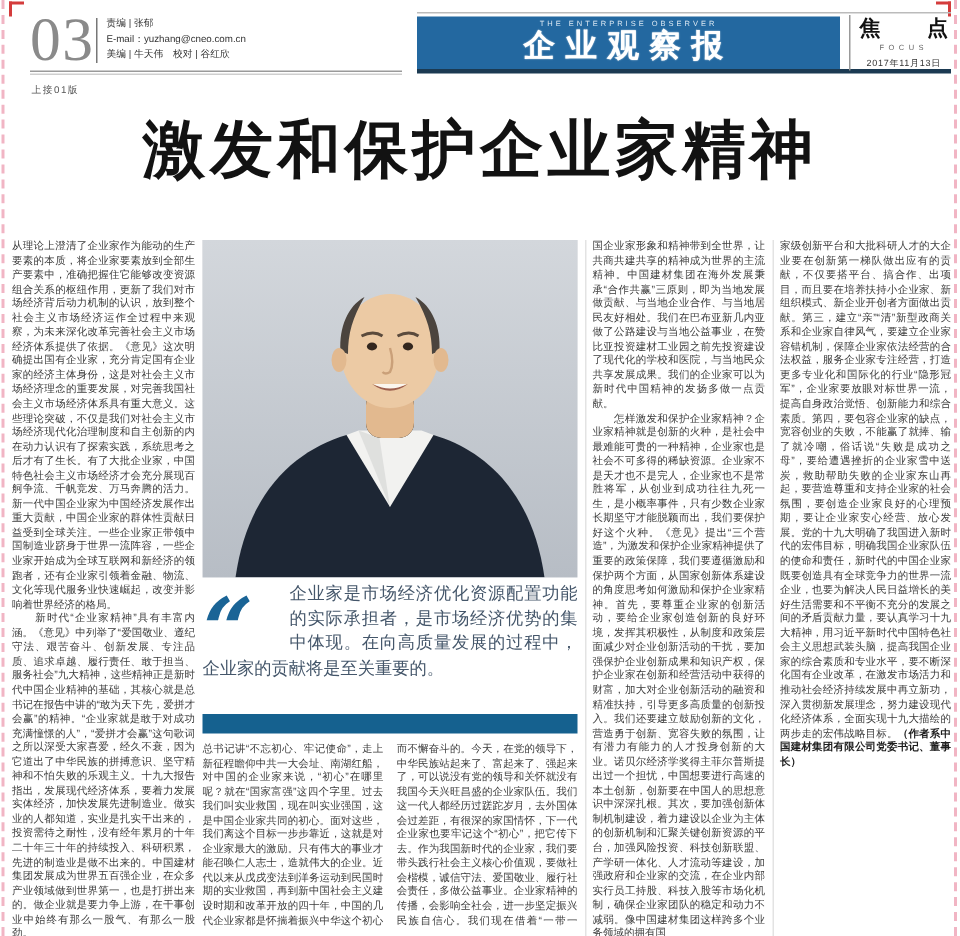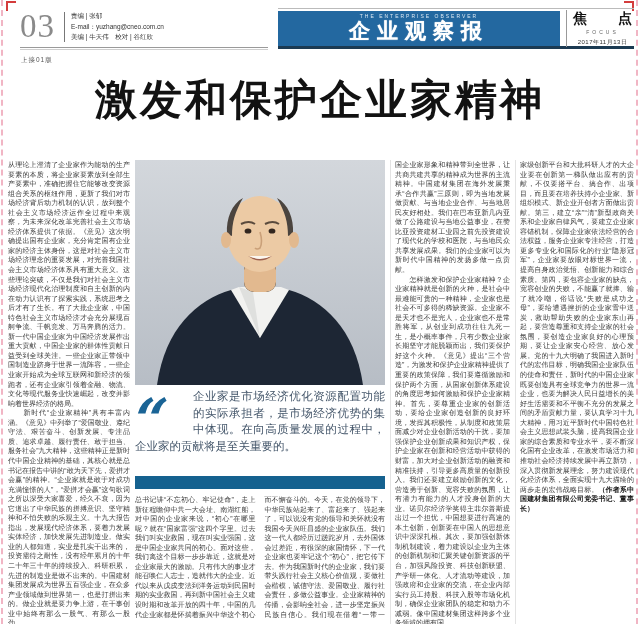--- a/index.html
+++ b/index.html
@@ -10,21 +10,21 @@
   
   .crop-line { position:absolute; top:0; bottom:0; width:0;
     border-left:2px dashed #f0aebe; opacity:.9; }
   .crop-left { left:1px; } .crop-right { right:2px; }
   .corner { position:absolute; width:10px; height:10px; }
   .corner.tl { left:6px; top:1px; border-left:2px solid #d43c3c; border-top:2px solid #d43c3c; }
   .corner.tr { right:6px; top:1px; border-right:2px solid #d43c3c; border-top:2px solid #d43c3c; }
 
   
   .pagenum { position:absolute; left:20px; top:9px; font-family:"Liberation Serif","DejaVu Serif",serif;
-    font-size:33px; line-height:34px; color:#8a8a8a; font-weight:400; letter-spacing:1px; }
+    font-size:41px; line-height:34px; color:#8a8a8a; font-weight:400; letter-spacing:1px; }
   .head-vrule { position:absolute; left:64px; top:12px; width:1px; height:30px; background:#777; }
   .ed-info { position:absolute; left:71px; top:11px; font-size:6.5px; line-height:10.5px; color:#333; }
   .left-head-rule { position:absolute; left:20px; top:47px; width:248px; height:3px;
     border-top:1px solid #9a9a9a; border-bottom:1px solid #cfcfcf; }
   .cont-note { position:absolute; left:21px; top:56px; font-size:6.5px; color:#555; letter-spacing:1px; }
 
   .banner-topline { position:absolute; left:278px; top:8px; width:356px; height:1px; background:#bbb; }
   .masthead { position:absolute; left:278px; top:11px; width:282px; height:35px; background:#2368a0;
     color:#fff; text-align:center; }
   .masthead .en { font-size:5px; letter-spacing:2px; padding-top:2px; color:#dce9f3; }

